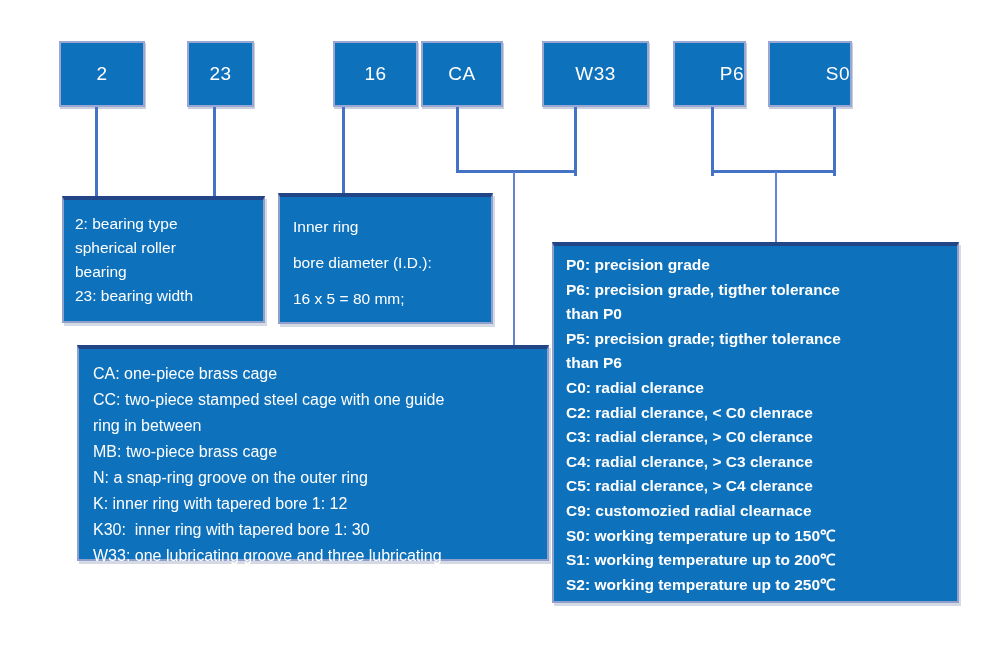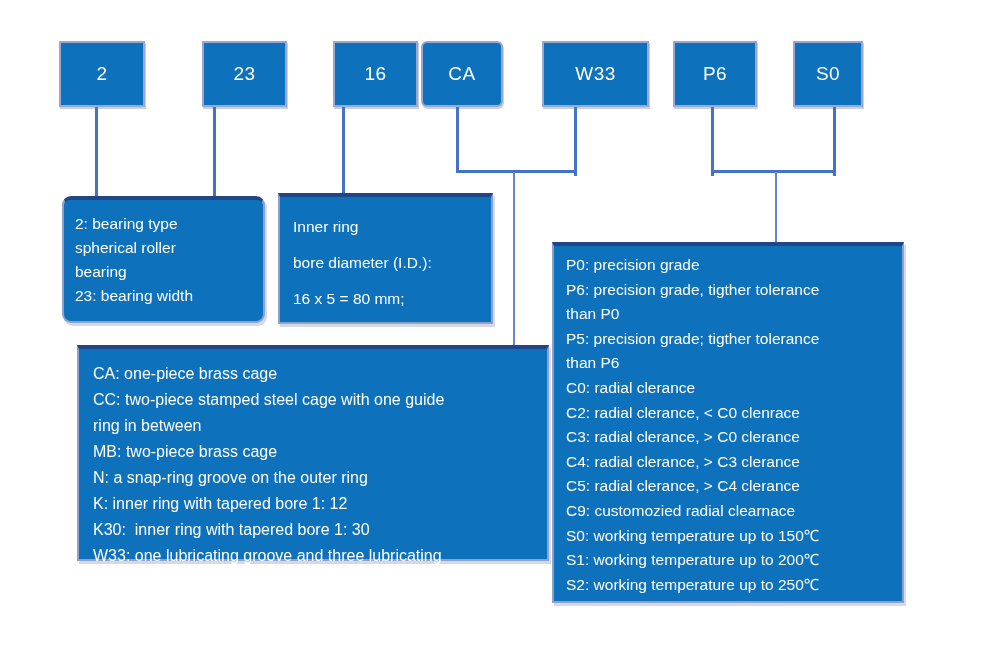--- a/index.html
+++ b/index.html
@@ -27,54 +27,54 @@
   .vline.light,.hline.light{background:#6583d4;}
 </style>
 </head>
 <body>
 
 <div class="canvas">
 
   <div class="code-box" style="left:59px;width:86px;">
       <span>2</span>
     </div>
-  <div class="code-box" style="left:202px;width:85px;">
+  <div class="code-box" style="left:187px;width:67px;">
       <span>23</span>
     </div>
   <div class="code-box" style="left:305px;width:85px;margin-left:28px;">
       <span>16</span>
     </div>
-  <div class="code-box" style="left:421px;width:82px;border-radius:6px;">
+  <div class="code-box" style="left:421px;width:82px;">
       <span>CA</span>
     </div>
   <div class="code-box" style="left:542px;width:107px;">
       <span>W33</span>
     </div>
-  <div class="code-box" style="left:673px;width:84px;">
+  <div class="code-box" style="left:673px;width:73px;justify-content:flex-end;">
       <span>P6</span>
     </div>
-  <div class="code-box" style="left:793px;width:70px;">
+  <div class="code-box" style="left:768px;width:84px;justify-content:flex-end;">
       <span>S0</span>
     </div>
 
   <div class="vline" style="left:95px;top:107px;width:3px;height:89px;"></div>
   <div class="vline" style="left:213px;top:107px;width:3px;height:89px;"></div>
   <div class="vline" style="left:342px;top:107px;width:3px;height:87px;"></div>
 
   <div class="vline" style="left:456px;top:107px;width:3px;height:66px;"></div>
   <div class="vline" style="left:574px;top:107px;width:3px;height:69px;"></div>
   <div class="hline" style="left:456px;top:170px;width:121px;height:3px;"></div>
   <div class="vline light" style="left:513px;top:172px;width:2px;height:173px;"></div>
 
   <div class="vline" style="left:711px;top:107px;width:3px;height:69px;"></div>
   <div class="vline" style="left:833px;top:107px;width:3px;height:69px;"></div>
   <div class="hline" style="left:711px;top:170px;width:124px;height:3px;"></div>
   <div class="vline light" style="left:775px;top:172px;width:2px;height:74px;"></div>
 
-  <div class="panel" style="left:62px;top:196px;width:203px;height:127px;padding:12px 8px 0 11px;font-size:15.5px;line-height:24px;border-radius:9px;">
+  <div class="panel" style="left:62px;top:196px;width:203px;height:127px;padding:12px 8px 0 11px;font-size:15.5px;line-height:24px;">
     <div class="panel-text">2: bearing type
 spherical roller
 bearing
 23: bearing width</div>
   </div>
 
   <div class="panel" style="left:278px;top:193px;width:215px;height:131px;padding:12px 6px 0 13px;font-size:15.5px;line-height:36px;">
     <div class="panel-text">Inner ring
 bore diameter (I.D.):
 16 x 5 = 80 mm;
@@ -86,21 +86,21 @@
 CC: two-piece stamped steel cage with one guide
 ring in between
 MB: two-piece brass cage
 N: a snap-ring groove on the outer ring
 K: inner ring with tapered bore 1: 12
 K30:  inner ring with tapered bore 1: 30
 W33: one lubricating groove and three lubricating
 holes on the outer ring</div>
   </div>
 
-  <div class="panel" style="left:552px;top:242px;width:352px;height:361px;padding:7px 4px 0 12px;font-size:15.5px;line-height:24.6px;">
+  <div class="panel" style="left:552px;top:242px;width:407px;height:361px;padding:7px 4px 0 12px;font-size:15.5px;line-height:24.6px;font-weight:bold;">
     <div class="panel-text">P0: precision grade
 P6: precision grade, tigther tolerance
 than P0
 P5: precision grade; tigther tolerance
 than P6
 C0: radial clerance
 C2: radial clerance, &lt; C0 clenrace
 C3: radial clerance, &gt; C0 clerance
 C4: radial clerance, &gt; C3 clerance
 C5: radial clerance, &gt; C4 clerance

